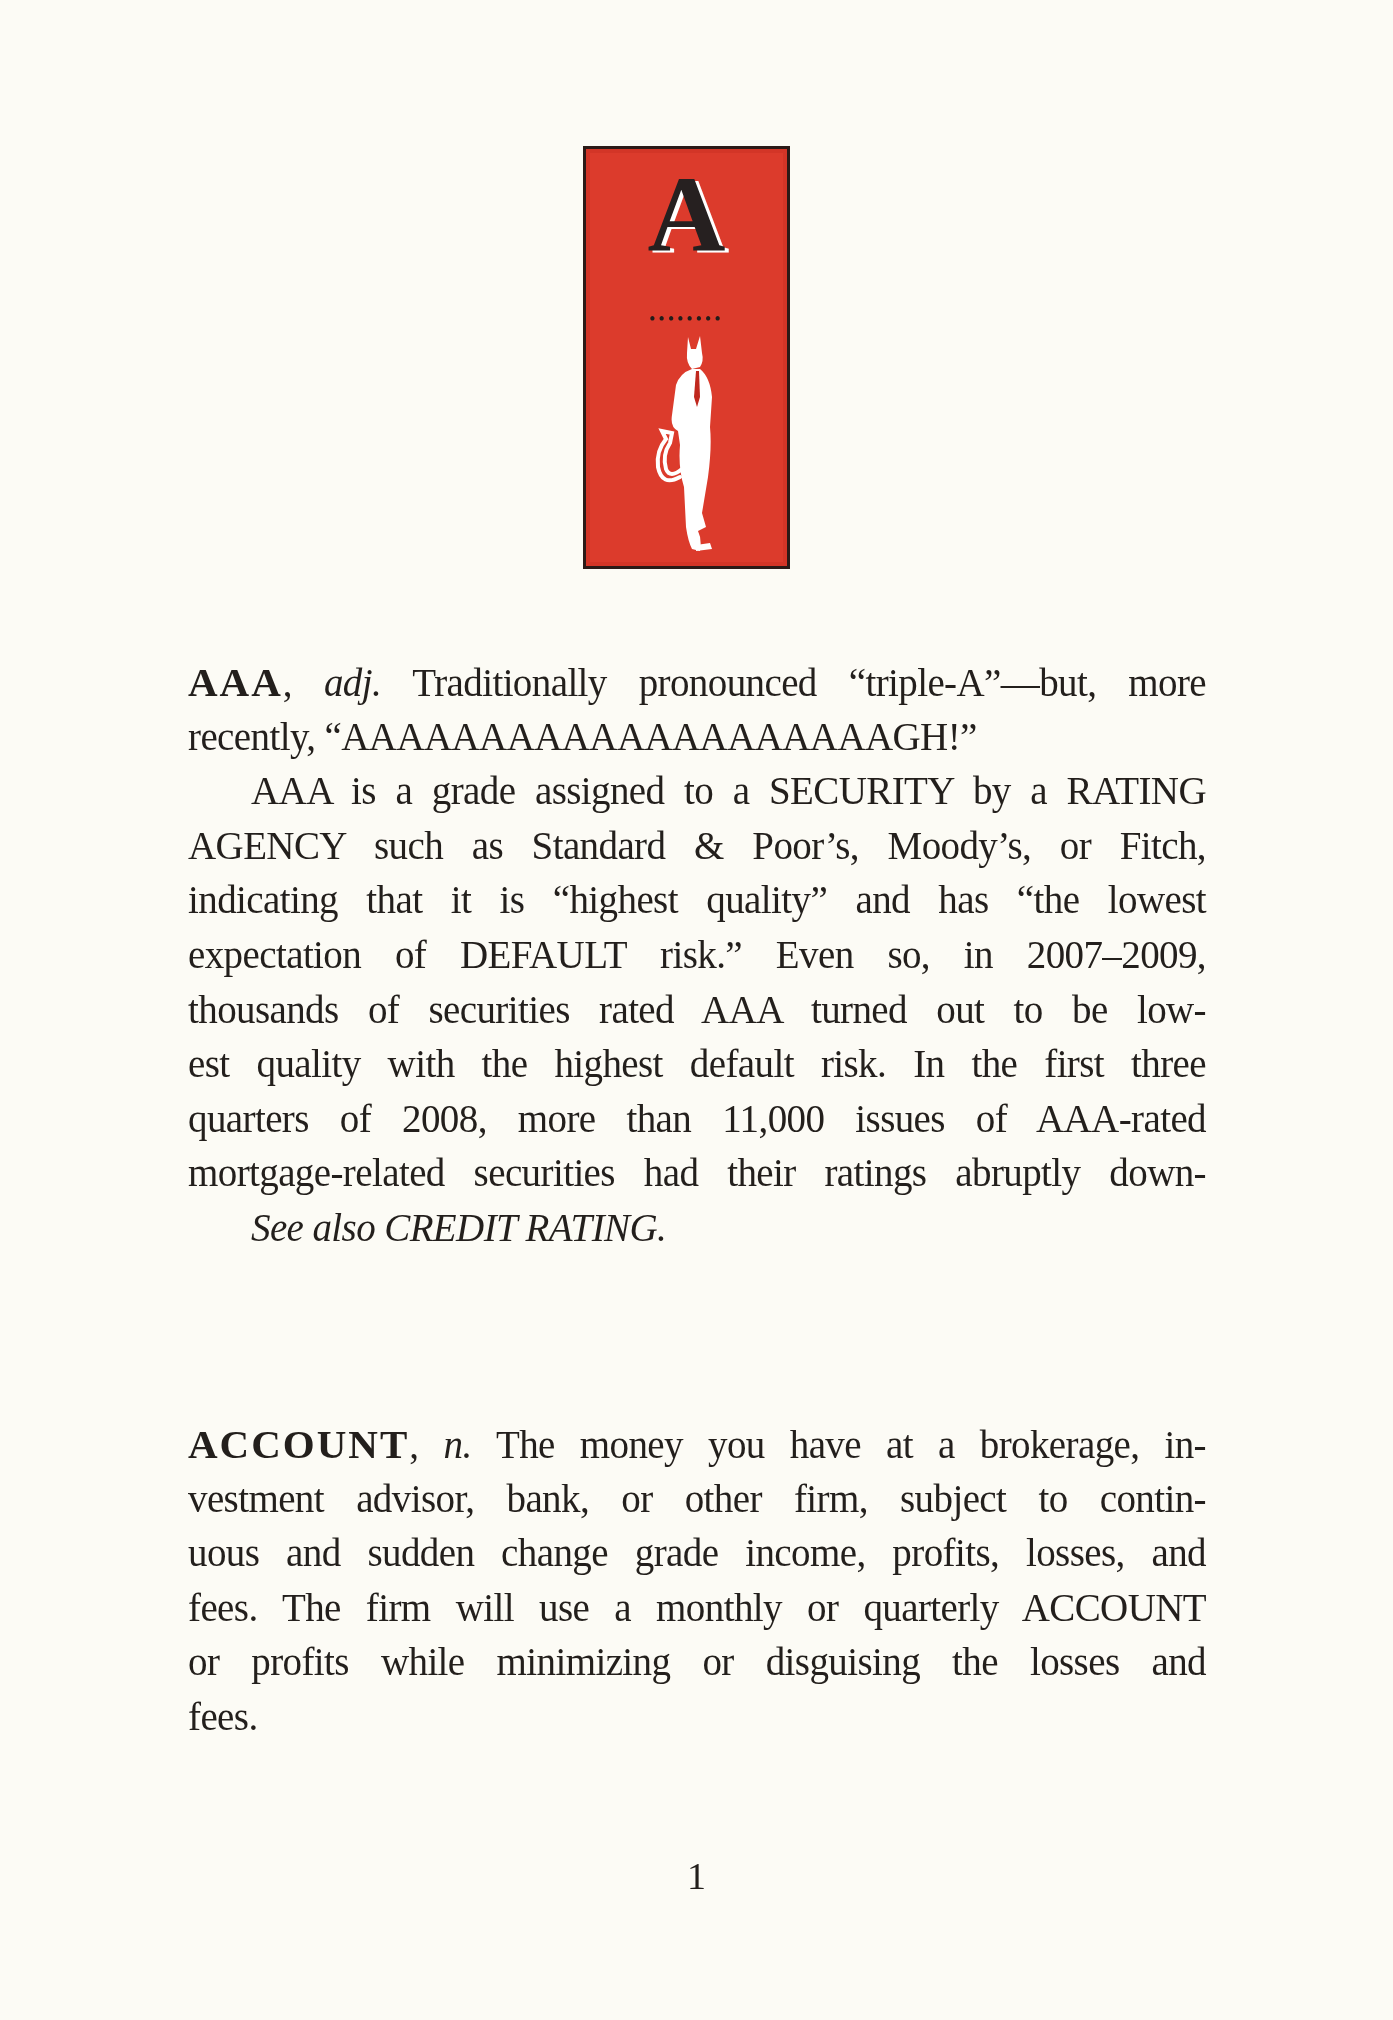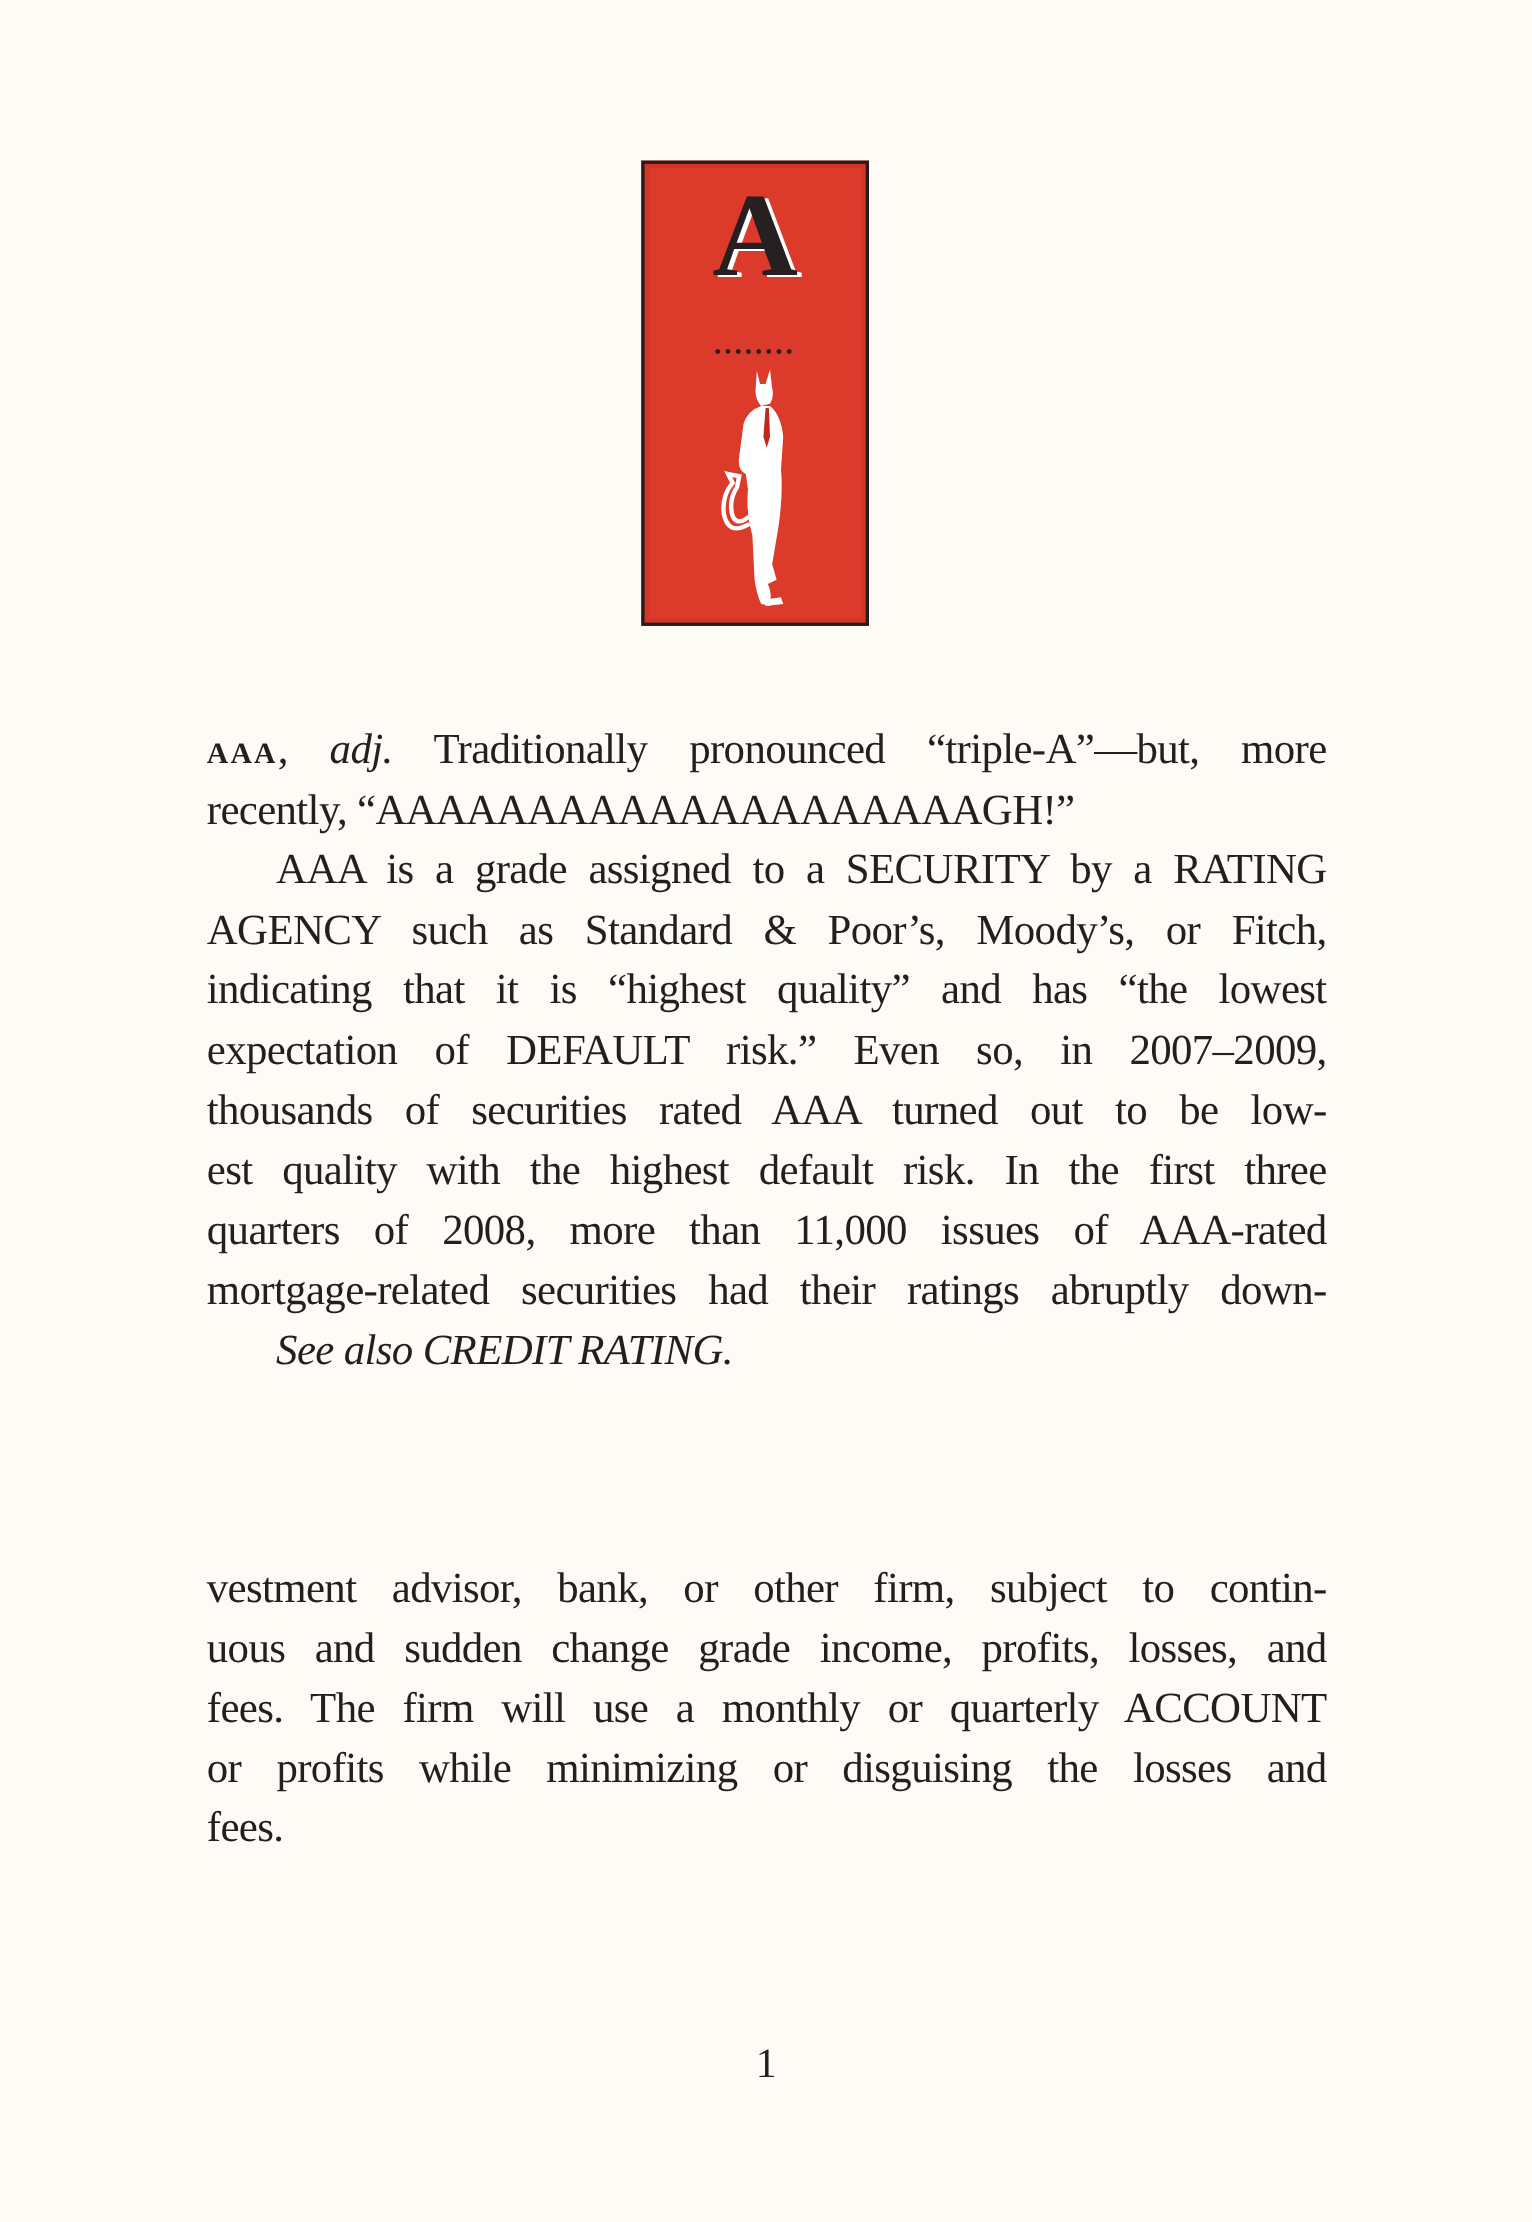--- a/index.html
+++ b/index.html
@@ -83,21 +83,21 @@
   }
   .text-line.last {
     text-align-last: left;
   }
   .indent {
     padding-left: 63px;
   }
   .headword {
     font-weight: bold;
     letter-spacing: 2px;
-    font-size: 27px;
+    font-size: 41px;
     font-variant: small-caps;
   }
   .pos {
     font-style: italic;
   }
   .see-also {
     font-style: italic;
   }
   .page-number {
     position: absolute;
@@ -142,20 +142,21 @@
     <span class="text-line">expectation of DEFAULT risk.” Even so, in 2007–2009,</span>
     <span class="text-line">thousands of securities rated AAA turned out to be low-</span>
     <span class="text-line">est quality with the highest default risk. In the first three</span>
     <span class="text-line">quarters of 2008, more than 11,000 issues of AAA-rated</span>
     <span class="text-line">mortgage-related securities had their ratings abruptly down-</span>
 
     <span class="text-line last indent see-also">See also CREDIT RATING.</span>
   </div>
 
   <div class="text-block" style="top: 1417px;">
+    <span class="text-line"><span class="headword">ACCOUNT</span><span>,</span> <span class="pos">n.</span> <span>The money you have at a brokerage, in-</span></span>
     <span class="text-line">vestment advisor, bank, or other firm, subject to contin-</span>
     <span class="text-line">uous and sudden change grade income, profits, losses, and</span>
     <span class="text-line">fees. The firm will use a monthly or quarterly ACCOUNT</span>
     <span class="text-line">or profits while minimizing or disguising the losses and</span>
     <span class="text-line last">fees.</span>
   </div>
 
   <div class="page-number">1</div>
 </div>
 

